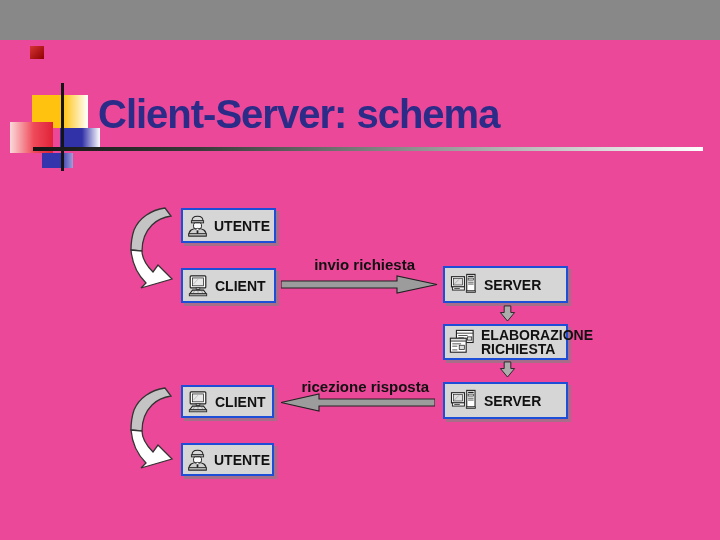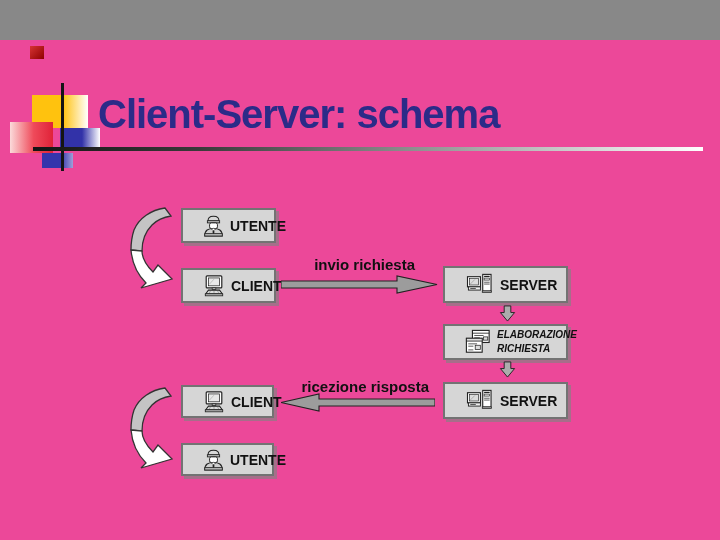--- a/index.html
+++ b/index.html
@@ -22,26 +22,26 @@
   .vline{position:absolute;left:61px;top:43px;width:2.5px;height:88px;background:#141414;}
   .hline{position:absolute;left:33px;top:107px;width:670px;height:3.5px;
     background:linear-gradient(to right,#141414 0%,#3a3a3a 25%,#8a8a8a 55%,#d9d9d9 85%,#ffffff 100%);}
   .title{
     position:absolute;left:98px;top:52px;margin:0;
     font-size:40px;line-height:44px;font-weight:bold;letter-spacing:-1px;
     color:#2b2b88;white-space:nowrap;
   }
   
   .node{
-    position:absolute;background:#d6d6d6;border:2px solid #737373;
+    position:absolute;background:#d6d6d6;border:2px solid #1d4ed8;
     box-shadow:3px 3px 0 rgba(130,130,130,.65);
-    display:flex;align-items:center;box-sizing:border-box;padding-left:20px;gap:6px;
+    display:flex;align-items:center;box-sizing:border-box;padding-left:4px;gap:6px;
   }
   .node .nlabel{font-weight:bold;font-size:14px;color:#111;letter-spacing:0;}
-  .node .nlabel2{font-weight:bold;font-size:10px;line-height:14px;color:#111;font-style:italic;}
+  .node .nlabel2{font-weight:bold;font-size:14px;line-height:14px;color:#111;}
   .icon{flex:0 0 auto;}
   .flow-label{
     position:absolute;font-weight:bold;font-size:15px;color:#111;
     text-align:right;white-space:nowrap;
   }
   .abs{position:absolute;}
 </style>
 </head>
 <body>
 

